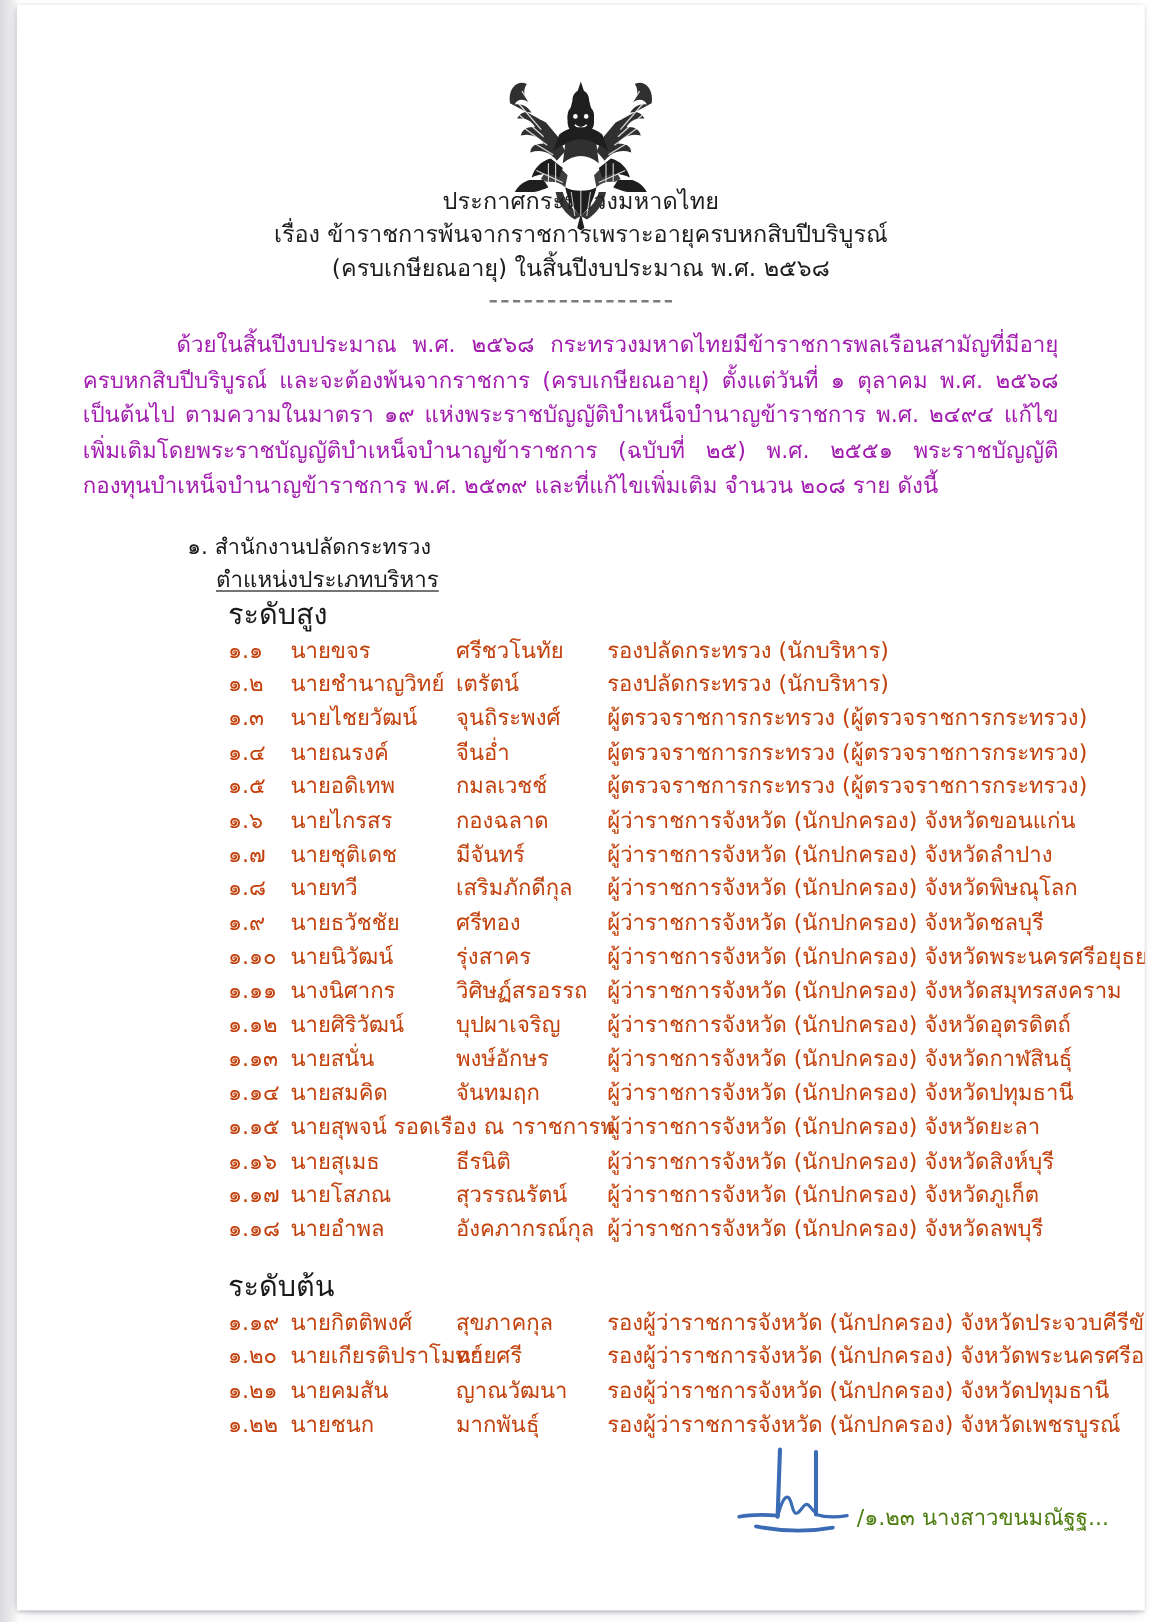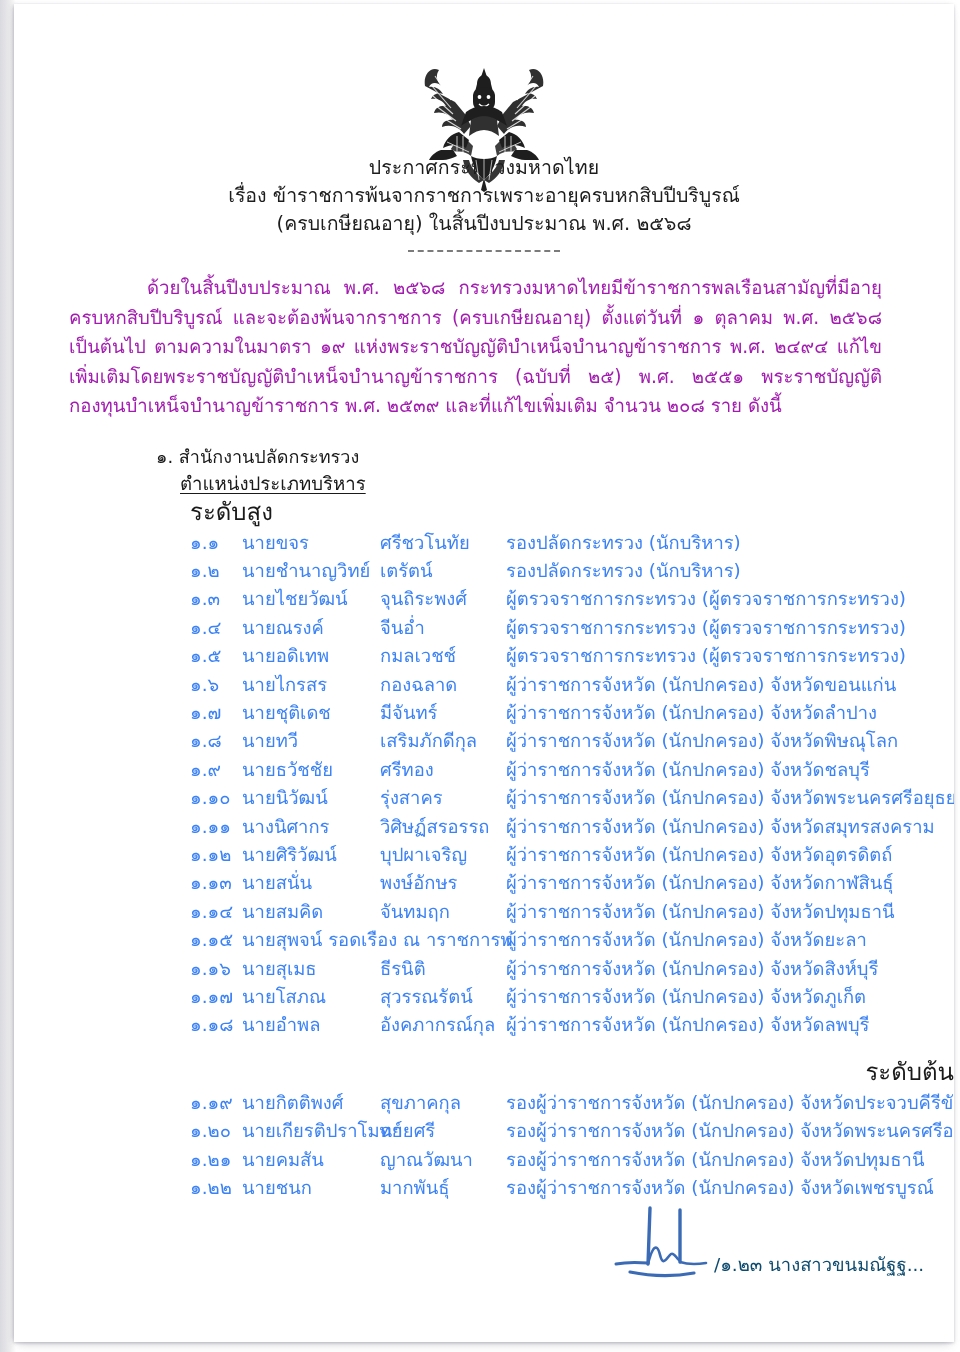--- a/index.html
+++ b/index.html
@@ -103,30 +103,30 @@
     text-underline-offset: 3px;
     display: inline-block;
   }
   .sec-sub-wrap { margin-left: 0; }
   .grade {
     font-size: 24px;
     line-height: 27px;
     margin-left: 28px;
     margin-top: 2px;
   }
-  .grade.second { margin-top: 19px; text-align: right; }
+  .grade.second { margin-top: 19px; }
 
   
   .rows { margin-top: 3px; }
   .row {
     display: flex;
     align-items: baseline;
     font-size: 18.4px;
     line-height: 28.4px;
-    color: #3b82f6;
+    color: #c2410c;
     white-space: nowrap;
   }
   .row .c-num {
     width: 52px;
     flex: 0 0 52px;
     margin-left: 28px;
   }
   .row .c-name {
     width: 138px;
     flex: 0 0 138px;
@@ -153,21 +153,21 @@
     left: 596px;
     top: -6px;
     width: 110px;
     height: 86px;
   }
   .cont-note {
     position: absolute;
     left: 700px;
     top: 42px;
     font-size: 18.4px;
-    color: #0c4a6e;
+    color: #4d7c0f;
     white-space: nowrap;
   }
 </style>
 </head>
 <body>
 
 <div class="page-wrap">
   <div class="sheet">
 
     <div class="emblem-zone">

